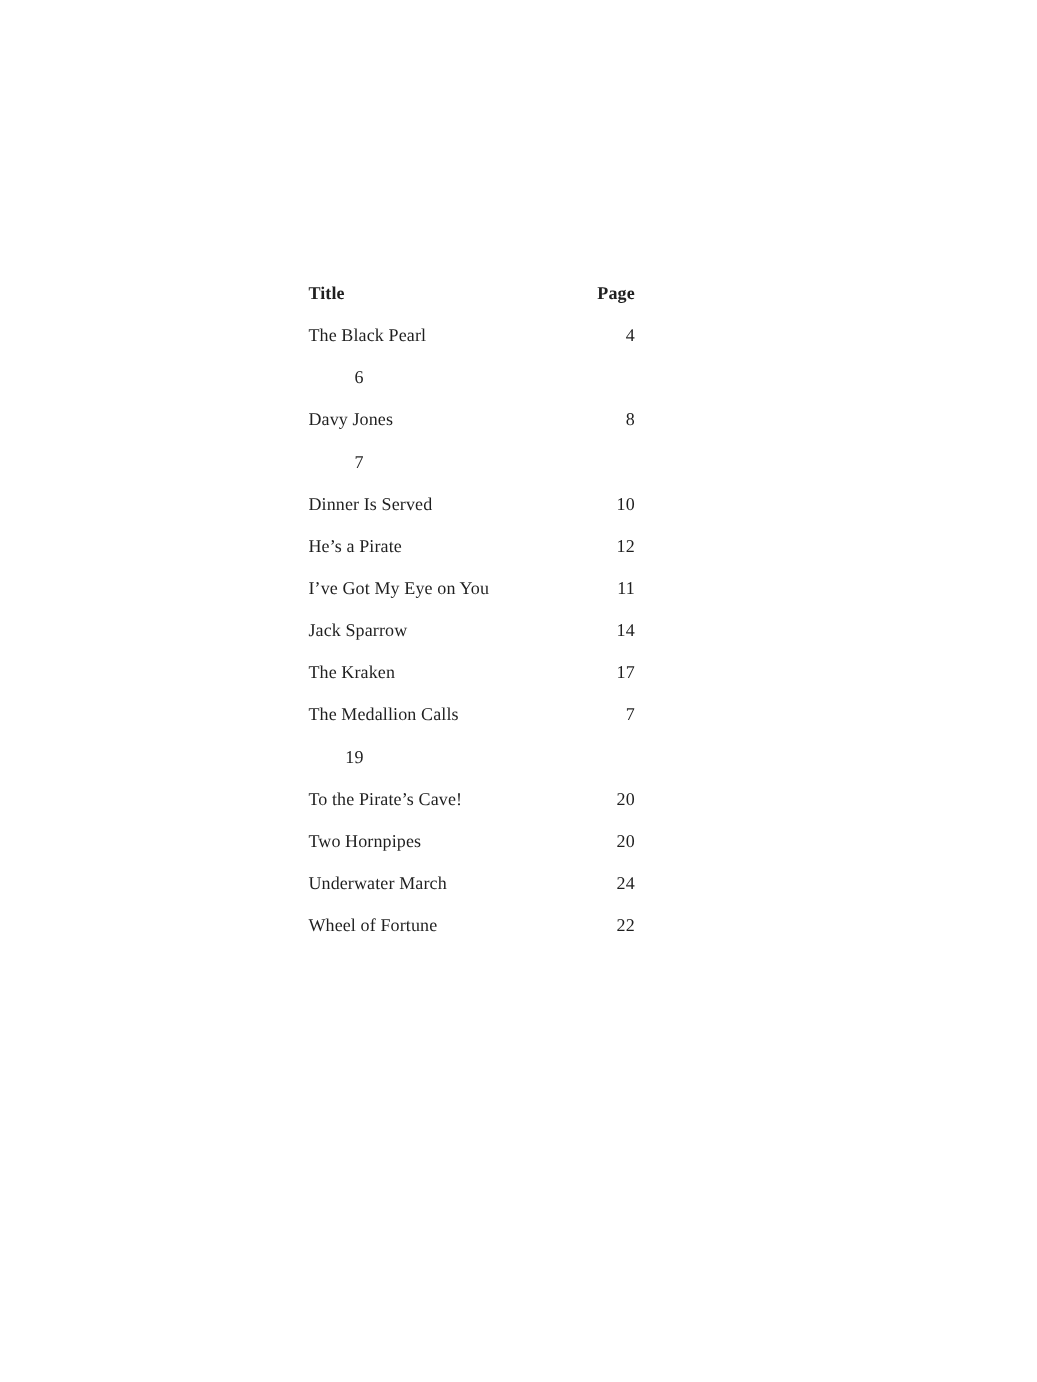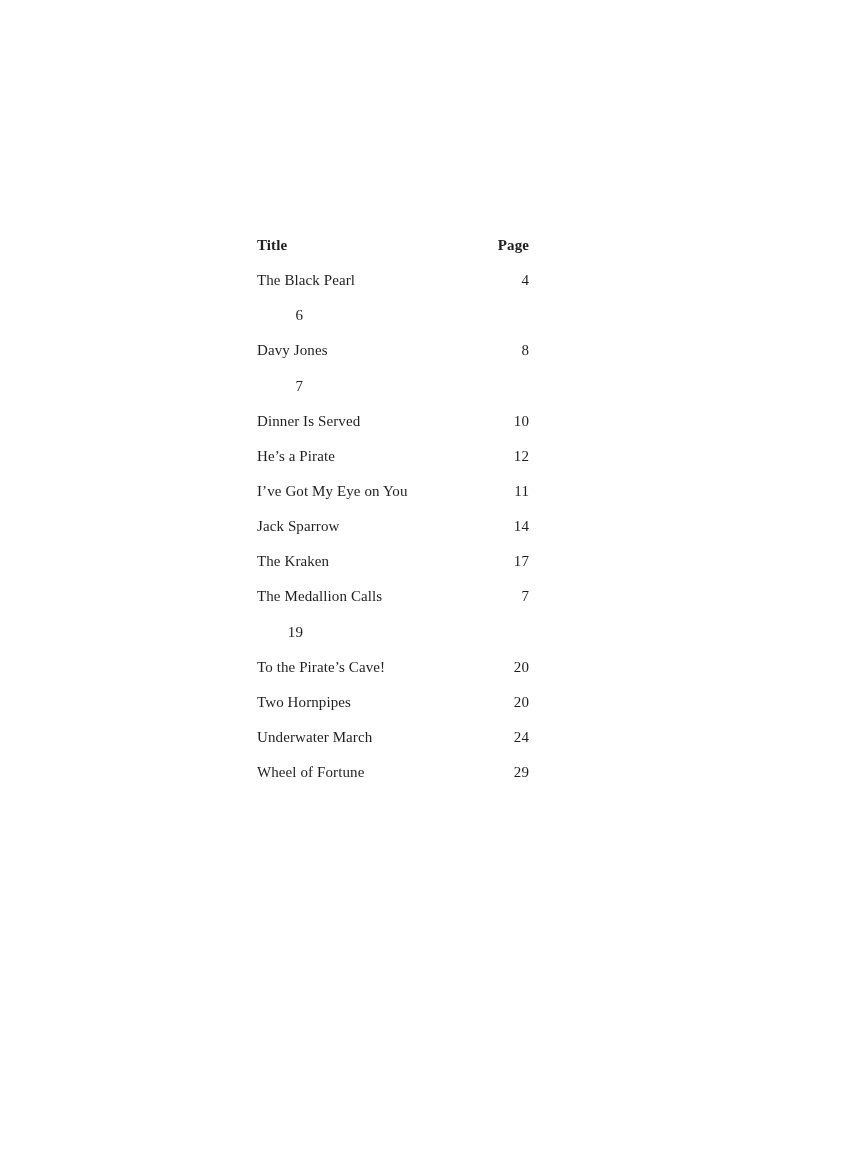--- a/index.html
+++ b/index.html
@@ -118,16 +118,16 @@
         <span class="page-cell">20</span>
       </div>
 
       <div class="toc-row">
         <span class="title-cell">Underwater March</span>
         <span class="page-cell">24</span>
       </div>
 
       <div class="toc-row">
         <span class="title-cell">Wheel of Fortune</span>
-        <span class="page-cell">29</span>
+        <span class="page-cell">22</span>
       </div>
     </div>
 </div>
 
 </body></html>

